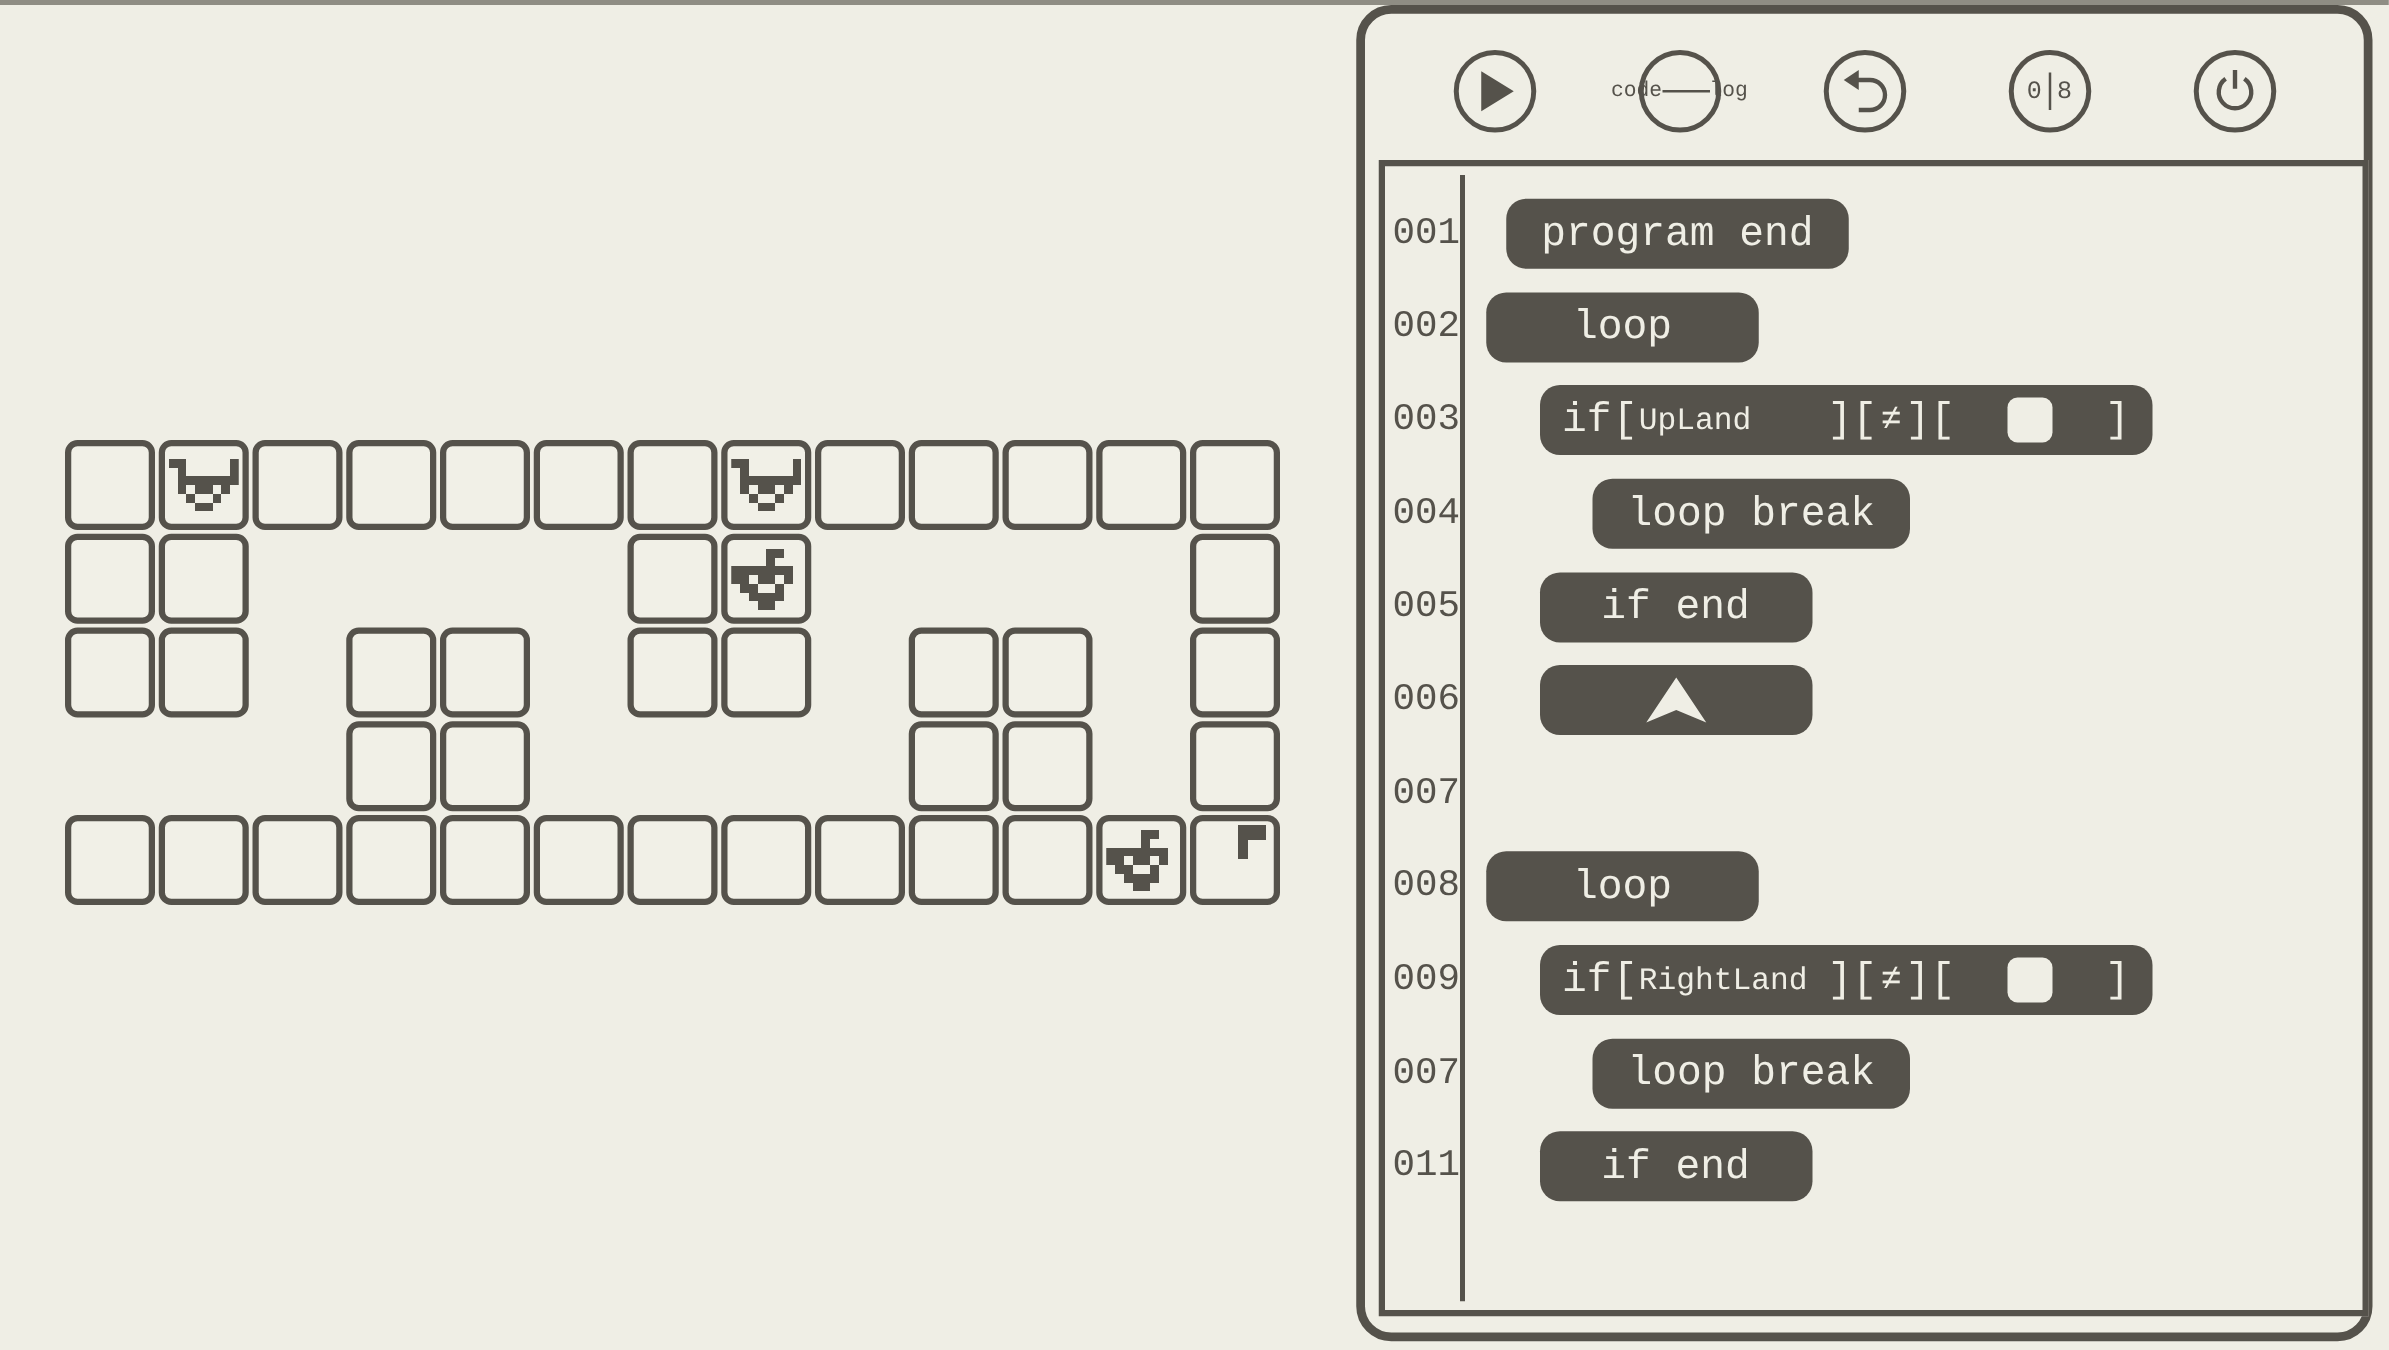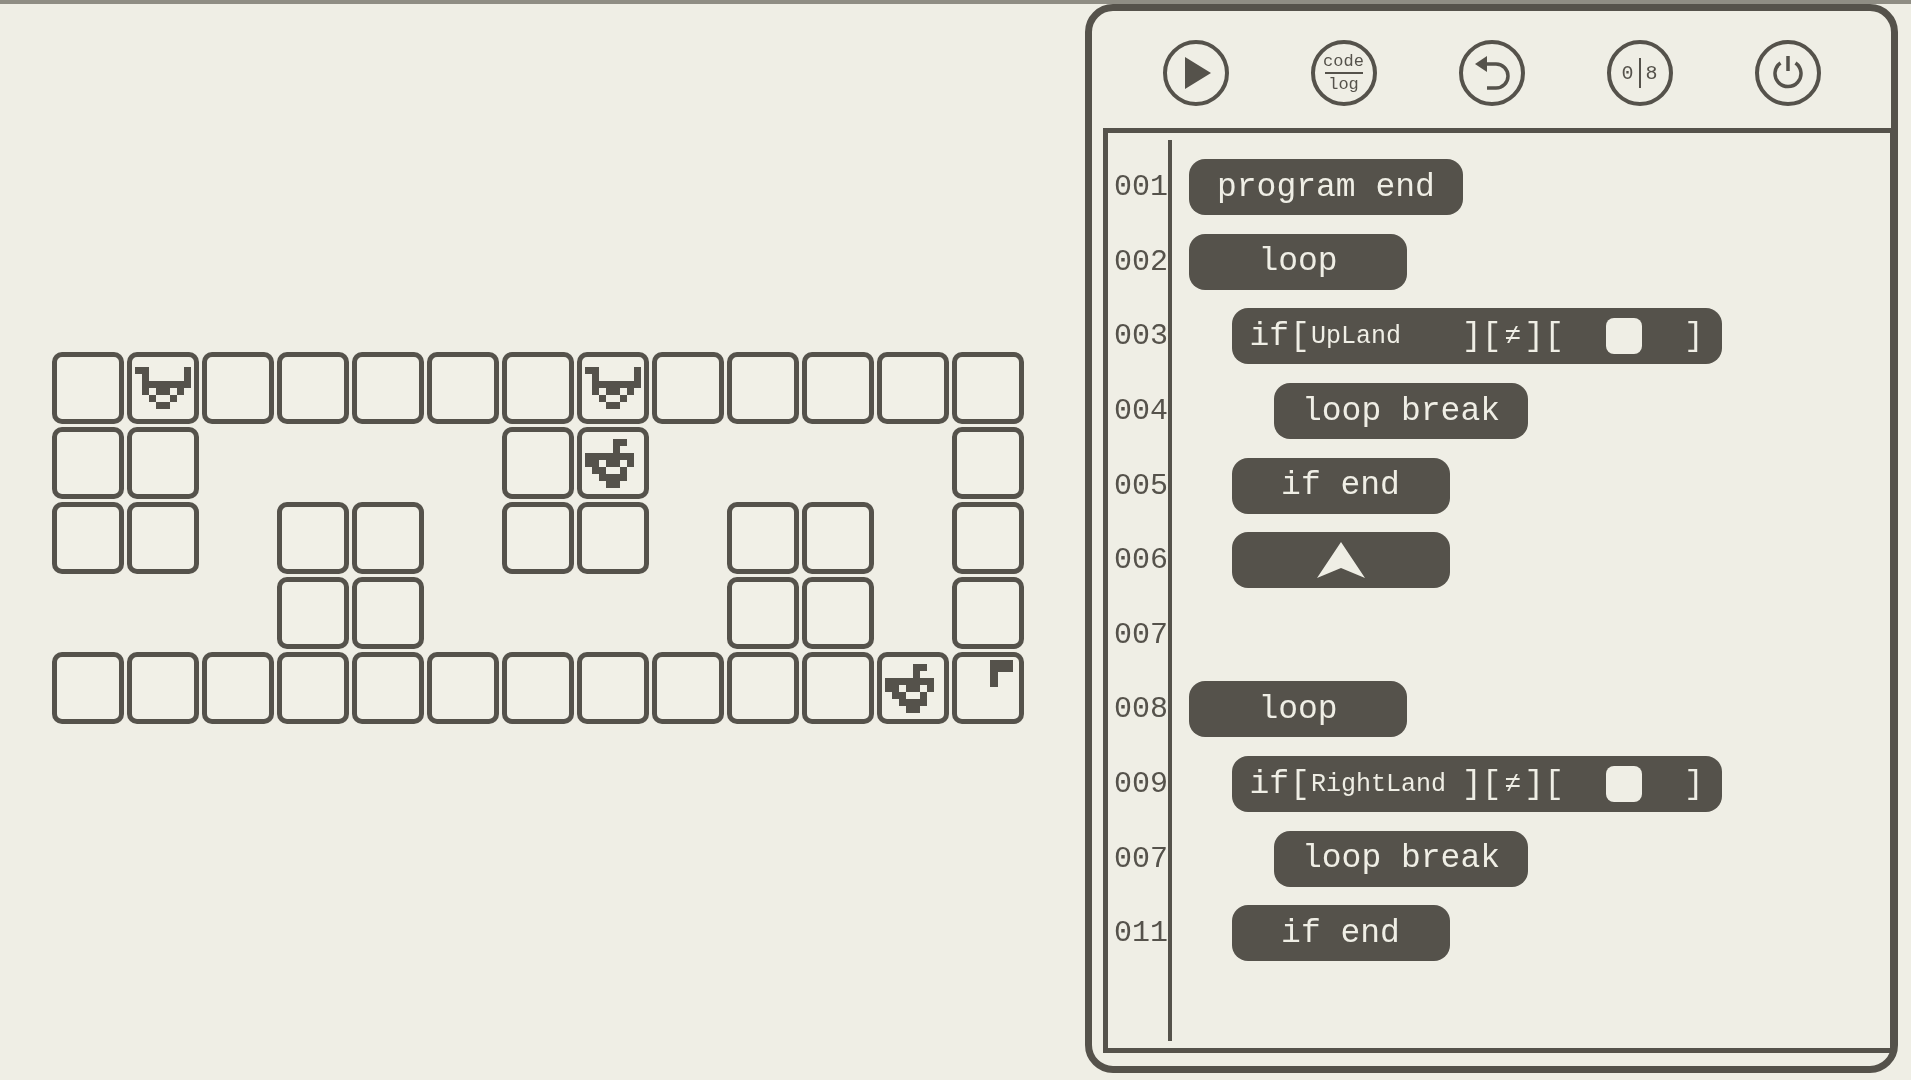--- a/index.html
+++ b/index.html
@@ -29,21 +29,21 @@
   }
   .toolbar{
     position:absolute;left:0;right:0;top:29px;
     display:flex;justify-content:center;gap:82px;
   }
   .tool-btn{
     width:66px;height:66px;box-sizing:border-box;border:4px solid var(--ink);
     border-radius:50%;display:flex;align-items:center;justify-content:center;
     color:var(--ink);background:var(--bg);
   }
-  .codelog{display:flex;flex-direction:column;align-items:center;line-height:1;
+  .codelog{display:flex;flex-direction:row;align-items:center;line-height:1;
     font-size:17px;color:var(--ink);}
   .codelog .sep{width:38px;height:2px;background:var(--ink);margin:2px 0;}
   .binary{display:flex;align-items:center;gap:5px;font-size:20px;color:var(--ink);}
   .binary .vbar{width:2px;height:30px;background:var(--ink);}
 
   .codebox{
     position:absolute;left:11px;top:117px;width:792px;height:925px;box-sizing:border-box;
     border:5px solid var(--ink);background:var(--bg);
   }
   .divider{position:absolute;left:60px;top:7px;bottom:7px;width:4px;background:var(--ink);}
@@ -263,21 +263,21 @@
           <path d="M14.5 12 A13 13 0 1 0 29.5 12"></path>
           <line x1="22" y1="5" x2="22" y2="20"></line>
         </svg>
       </div>
     </div>
   <div class="codebox">
     <div class="divider"></div>
     <div class="rows">
         <div class="code-row">
     <span class="linenum">001</span>
-  <div class="pill text-pill" style="margin-left: 16px;">
+  <div class="pill text-pill" style="margin-left: 32px;">
             <span>program end</span>
           </div>
         </div>
         <div class="code-row">
     <span class="linenum">002</span>
   <div class="pill text-pill" style="margin-left: 16px;">
             <span>loop</span>
           </div>
         </div>
         <div class="code-row">

